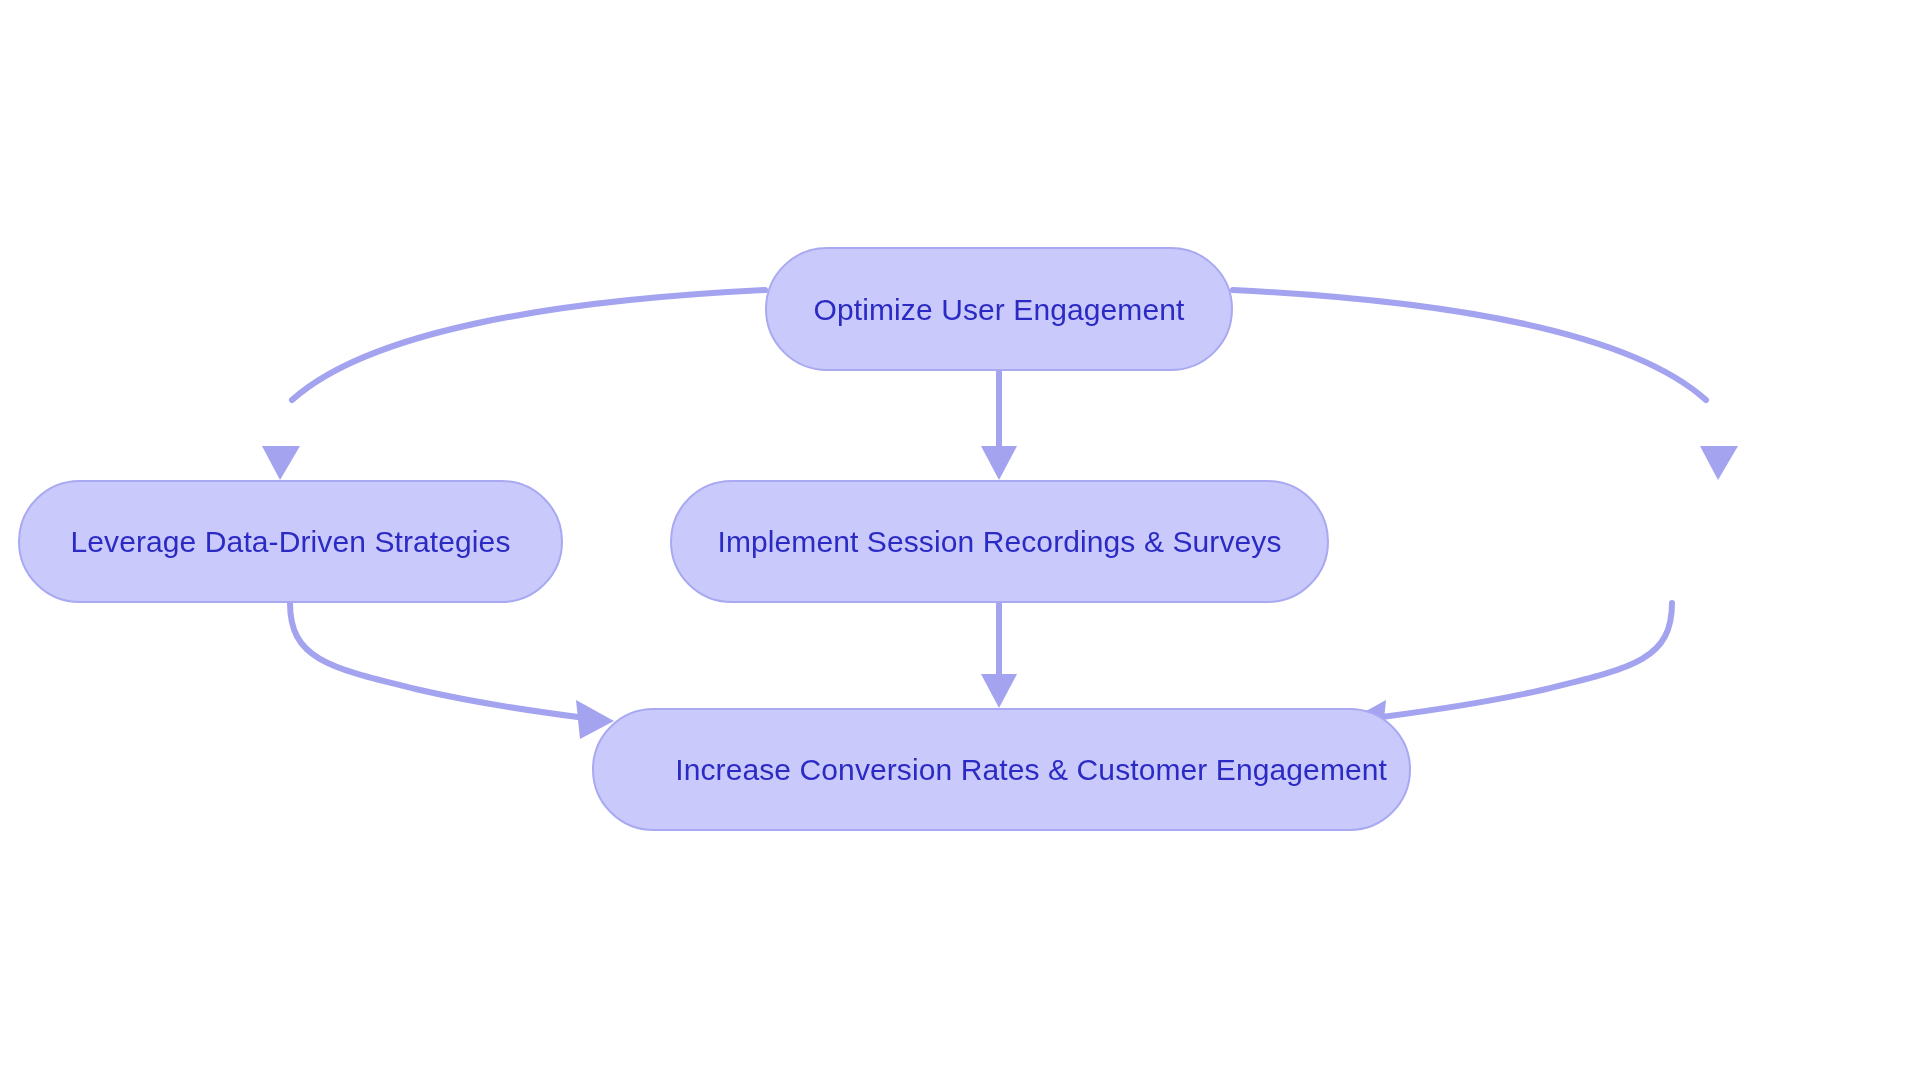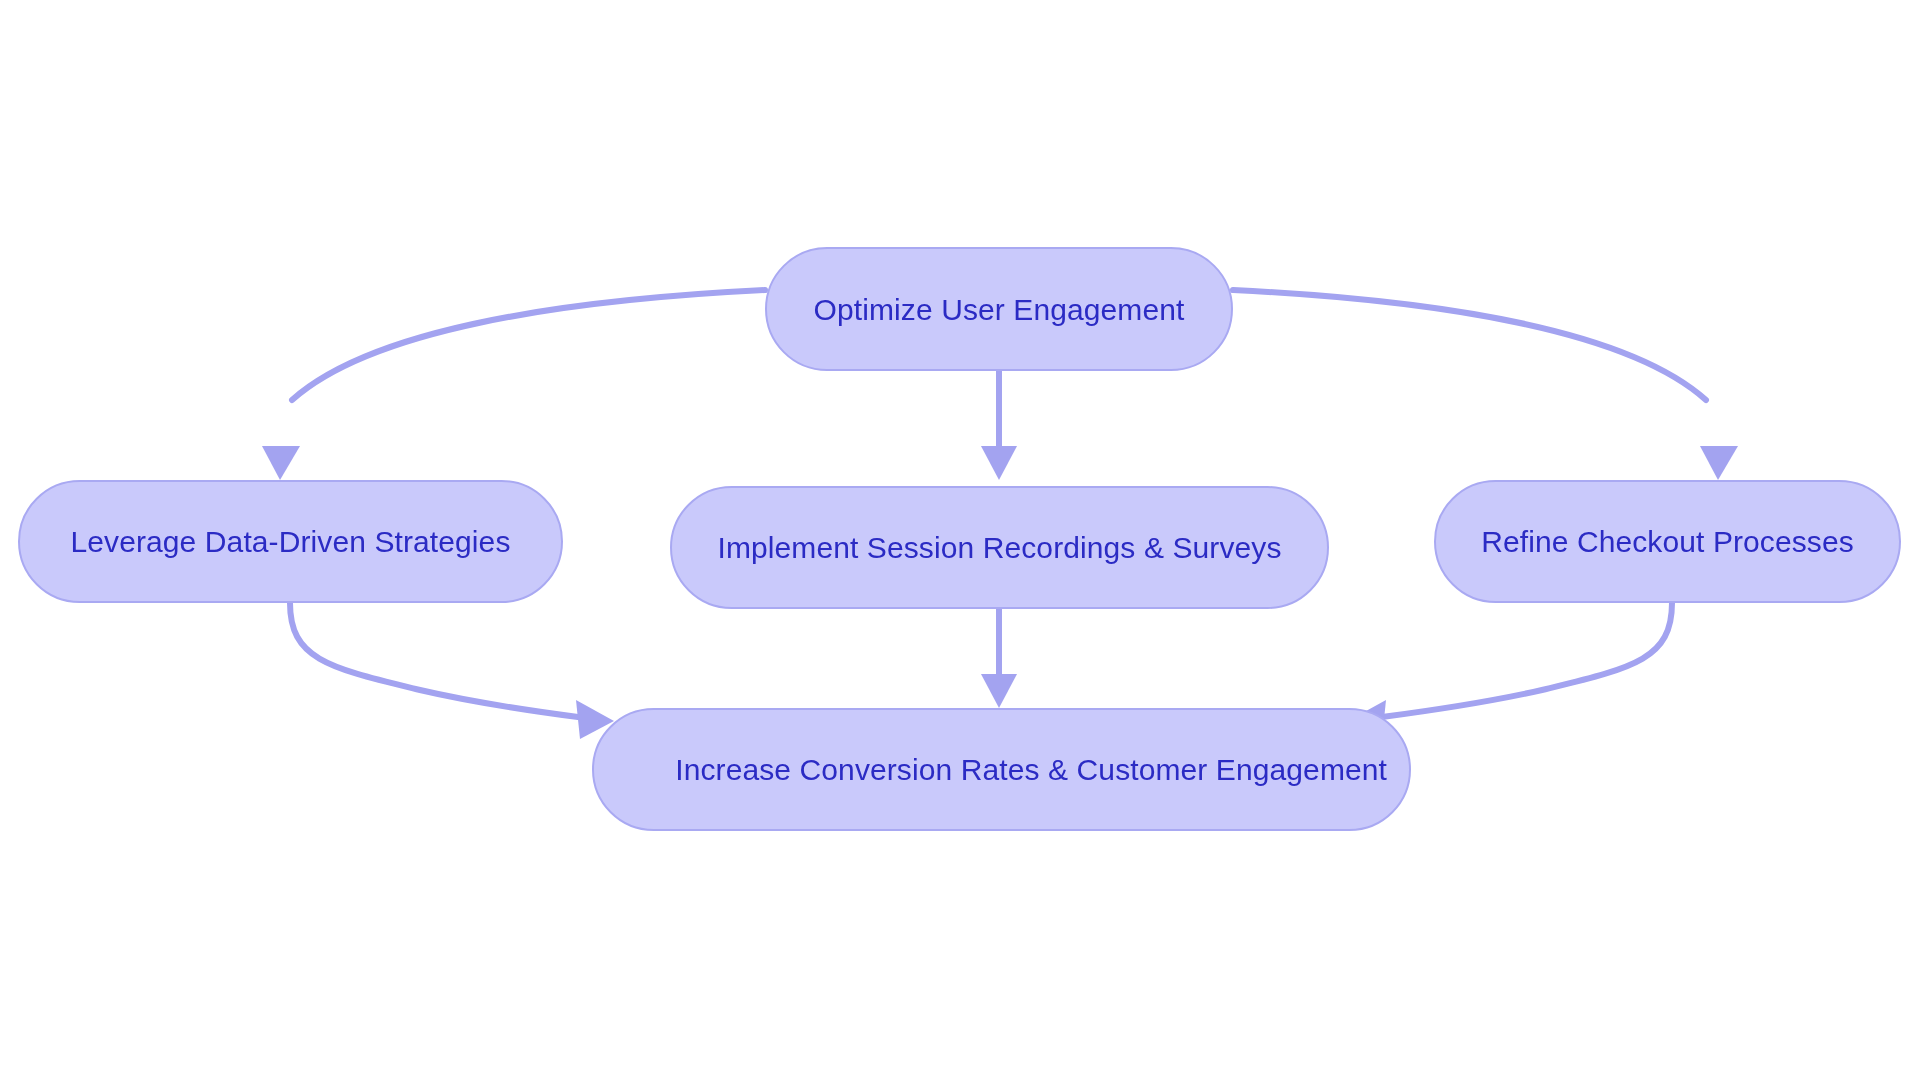--- a/index.html
+++ b/index.html
@@ -45,21 +45,21 @@
     text-align: center;
     line-height: 1.1;
   }
   .node-label {
     display: block;
     padding: 0 22px;
   }
   
   #node-root      { left: 765px;  top: 247px; width: 468px; height: 124px; }
   #node-left      { left: 18px;   top: 480px; width: 545px; height: 123px; }
-  #node-middle    { left: 670px;  top: 480px; width: 659px; height: 123px; margin-top: 6px; }
+  #node-middle    { left: 670px;  top: 480px; width: 659px; height: 123px; }
   #node-right     { left: 1434px; top: 480px; width: 467px; height: 123px; }
   #node-outcome   { left: 592px;  top: 708px; width: 819px; height: 123px; justify-content: flex-end; }
 </style>
 </head>
 <body>
 
 <div id="canvas">
 
   <svg id="edge-layer" viewBox="0 0 1920 1083" width="1920" height="1083" xmlns="http://www.w3.org/2000/svg">
 
@@ -99,21 +99,18 @@
   </div>
 
   <div class="node" id="node-left">
     <span class="node-label">Leverage Data-Driven Strategies</span>
   </div>
 
   <div class="node" id="node-middle">
     <span class="node-label">Implement Session Recordings &amp; Surveys</span>
   </div>
 
-  <div class="node" id="node-right">
-    <span class="node-label">Refine Checkout Processes</span>
-  </div>
 
   <div class="node" id="node-outcome">
     <span class="node-label">Increase Conversion Rates &amp; Customer Engagement</span>
   </div>
 
 </div>
 
 </body></html>

